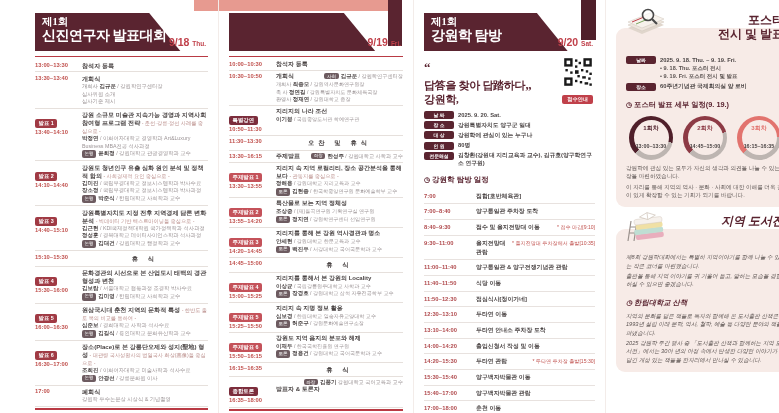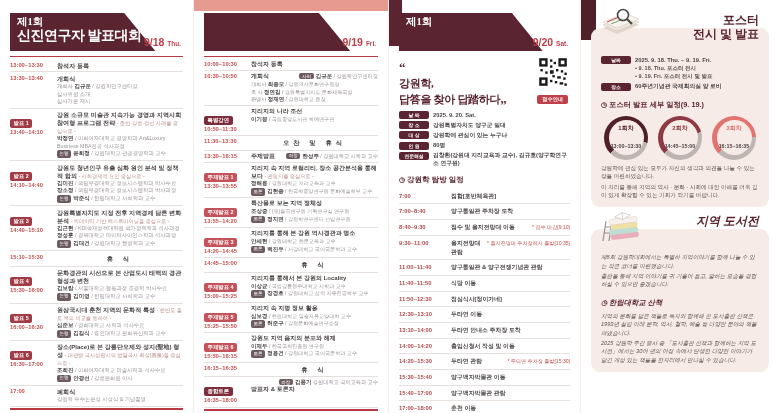--- a/index.html
+++ b/index.html
@@ -1,18 +1,18 @@
 <!DOCTYPE html>
 <html><head>
 <meta charset="utf-8">
 <style>
   html,body{margin:0;padding:0;background:#fff;}
   .page{position:relative;width:779px;height:413px;overflow:hidden;background:#fff;
         font-family:"Liberation Sans",sans-serif;color:#4a4444;}
-  .col{position:absolute;top:0;bottom:0;box-sizing:border-box;padding:0 10px;}
+  .col{position:absolute;top:0;bottom:0;box-sizing:border-box;padding:0 10px;margin-left:25px;}
   .col1{left:0;width:193px;}
   .col2{left:193px;width:195px;border-left:1px solid #f3ece9;}
   .col3{left:388px;width:192px;border-left:1px solid #f3ece9;}
   .col4{left:580px;width:199px;border-left:1px solid #f3ece9;padding:0;}
   
   .band-salmon{position:absolute;left:194px;top:0;width:194px;height:11px;background:#e79a90;}
   .sliver3{position:absolute;left:388px;top:0;width:14px;height:46px;background:#5a2430;}
   .sliver4{position:absolute;left:581px;top:0;width:15px;height:40px;background:#4f1f2a;}
   
   .hdr{position:relative;height:38px;margin-top:13px;}
@@ -365,28 +365,29 @@
         </div>
       </div>
     <div class="endline"></div>
   </div>
 
   <div class="col col3">
     <div class="hdr">
       <div class="hdr-bg"></div>
       <div class="hdr-t">
         <span class="l1">제1회</span>
+        <span class="l2">강원학 탐방</span>
       </div>
       <div class="hdate"><span>9/20</span> <span class="day">Sat.</span></div>
     </div>
     <div class="q-block">
       <div class="quote">
         <span class="qm">“</span>
+        <span class="ql"><span>답答을 찾아 답踏하다</span><span class="qm">„</span></span>
         <span class="ql">강원학,</span>
-        <span class="ql"><span>답答을 찾아 답踏하다</span><span class="qm">„</span></span>
       </div>
       <div class="qr-wrap">
         <svg class="qr" viewBox="0 0 25 25">
           <rect x="0" y="0" width="25" height="25" fill="#fff"></rect>
           <g fill="#1a1a1a">
             <rect x="1" y="1" width="7" height="7"></rect>
               <rect x="17" y="1" width="7" height="7"></rect>
               <rect x="1" y="17" width="7" height="7"></rect>
             <rect x="3" y="3" width="3" height="3" fill="#fff"></rect>
               <rect x="19" y="3" width="3" height="3" fill="#fff"></rect>

